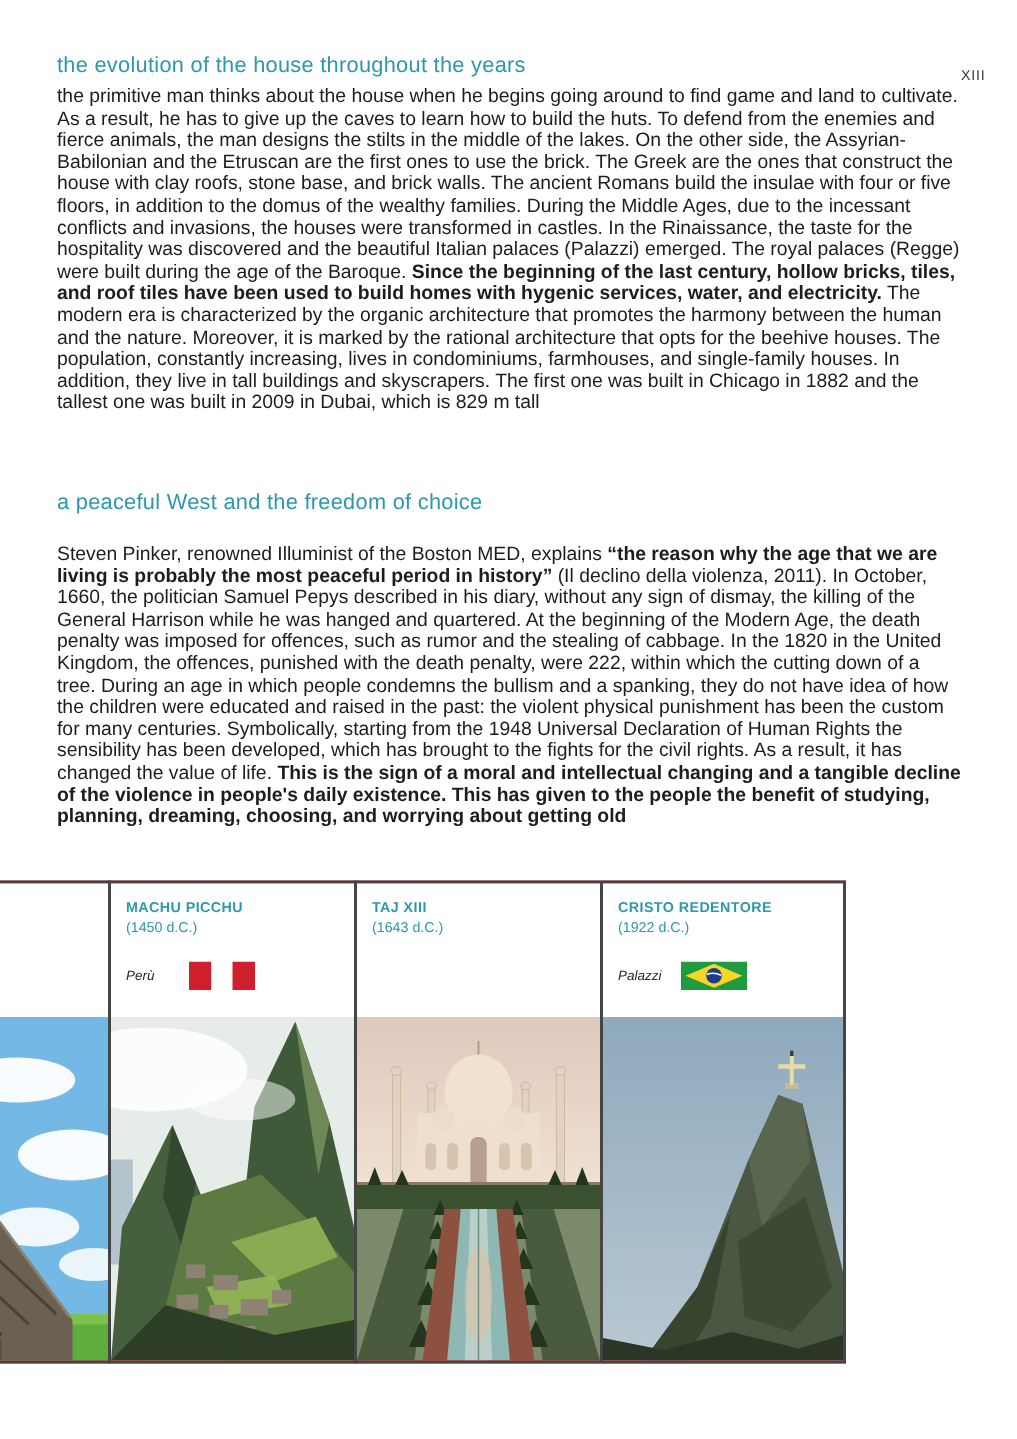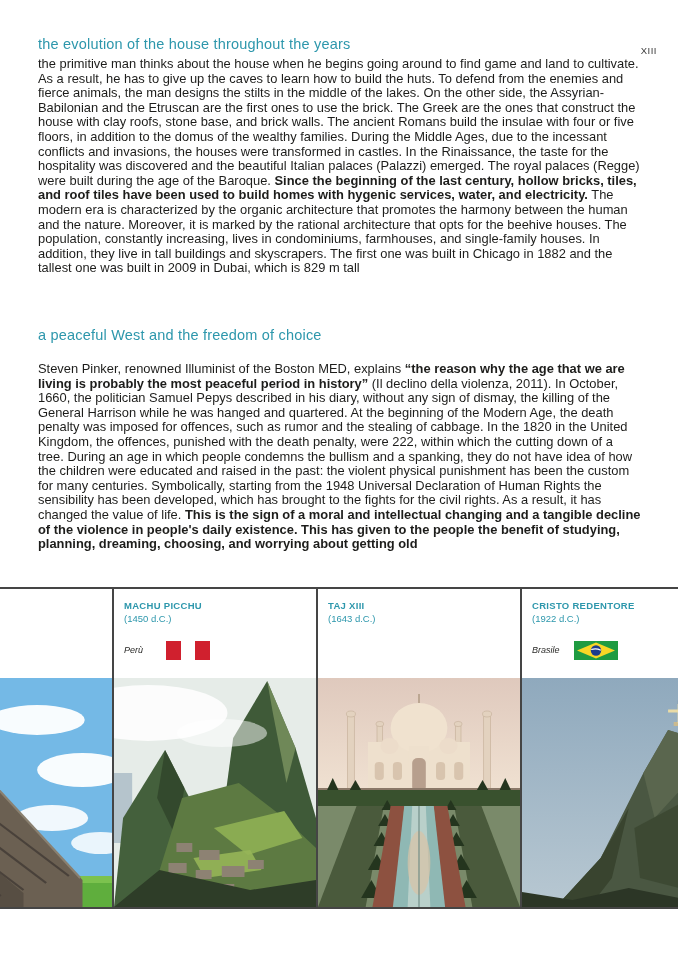--- a/index.html
+++ b/index.html
@@ -46,21 +46,21 @@
   #par-1{top:57px;}
   #par-2{top:362px;}
   .body-par b{font-weight:bold;}
 
   
   .cards{
     position:absolute;left:-92px;top:587px;
     display:flex;height:322px;
   }
   .card{
-    width:204px;height:322px;
+    width:164px;height:322px;
     border:2px solid var(--card-border);
     border-right:none;
     background:#ef4444;
     position:relative;
   }
   .card:last-child{border-right:2px solid var(--card-border);}
   .card-header{
     position:relative;height:89px;background:#ffffff;
     padding:10px 8px 0 10px;
   }
@@ -234,21 +234,21 @@
           <line x1="89" y1="128" x2="89" y2="229" stroke="#6E8A84" stroke-width="1"></line>
         </svg>
       </div>
     </div>
 
     <div class="card">
       <div class="card-header">
         <div class="card-title">CRISTO REDENTORE</div>
         <div class="card-year">(1922 d.C.)</div>
         <div class="country-row">
-          <span class="country-label">Brasile</span>
+          <span class="country-label">Palazzi</span>
           <span class="flag">
             <svg width="44" height="19" viewBox="0 0 44 19">
               <rect x="0" y="0" width="44" height="19" style="fill:var(--brazil-green)"></rect>
               <polygon points="22,1.5 41,9.5 22,17.5 3,9.5" style="fill:var(--brazil-yellow)"></polygon>
               <circle cx="22" cy="9.5" r="5.2" style="fill:var(--brazil-blue)"></circle>
               <path d="M17.2,8.6 Q22,6.8 26.8,9.2" stroke="#FFFFFF" stroke-width="1.1" fill="none"></path>
             </svg>
           </span>
         </div>
       </div>

